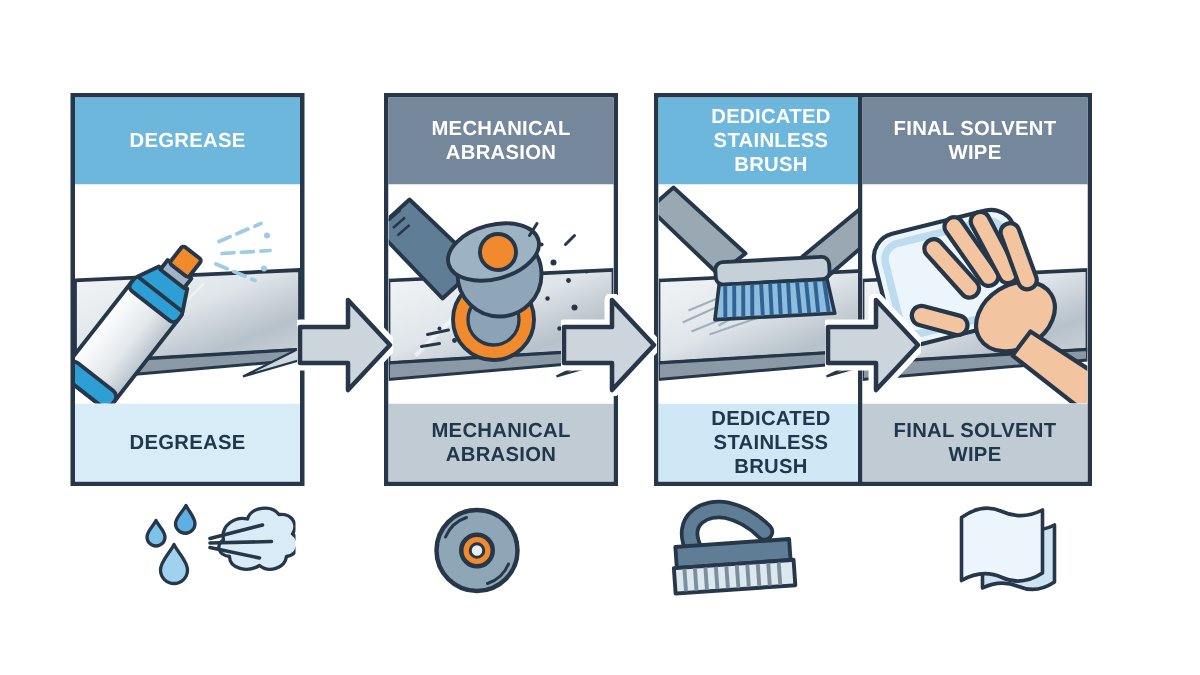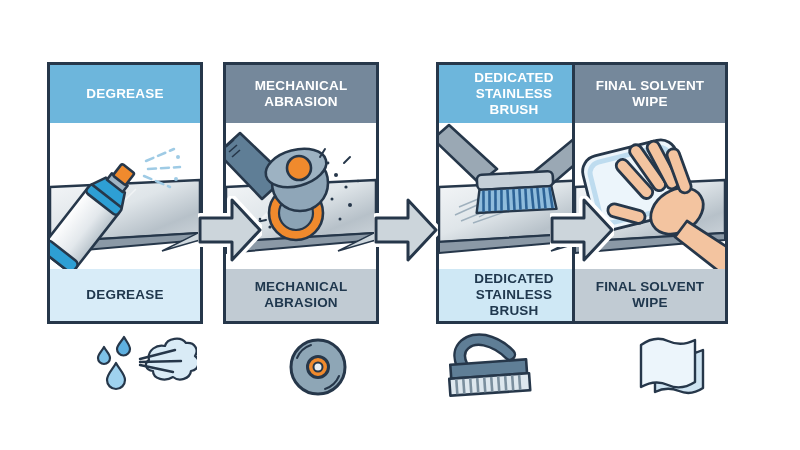--- a/index.html
+++ b/index.html
@@ -63,21 +63,21 @@
         </g>
         <circle cx="128" cy="34" r="2" fill="#9fcbe5"></circle>
         <circle cx="126" cy="56" r="2" fill="#9fcbe5"></circle>
       </svg>
     </div>
     <div class="panel-label" style="background: rgb(216, 236, 248);">
       <span>DEGREASE</span>
     </div>
   </div>
 
-  <div class="panel" style="left:223px">
+  <div class="panel" style="left:256px">
     <div class="panel-header" style="background: rgb(117, 136, 155);">
       <span>MECHANICAL ABRASION</span>
     </div>
     <div class="panel-art">
       <svg viewBox="0 0 150 146">
         <defs>
           <linearGradient id="mg2" x1="0" y1="0" x2="1" y2="1">
             <stop offset="0" stop-color="#f4f6f8"></stop>
               <stop offset="0.45" stop-color="#dfe5e9"></stop>
             <stop offset="0.75" stop-color="#b7c1c9"></stop>

